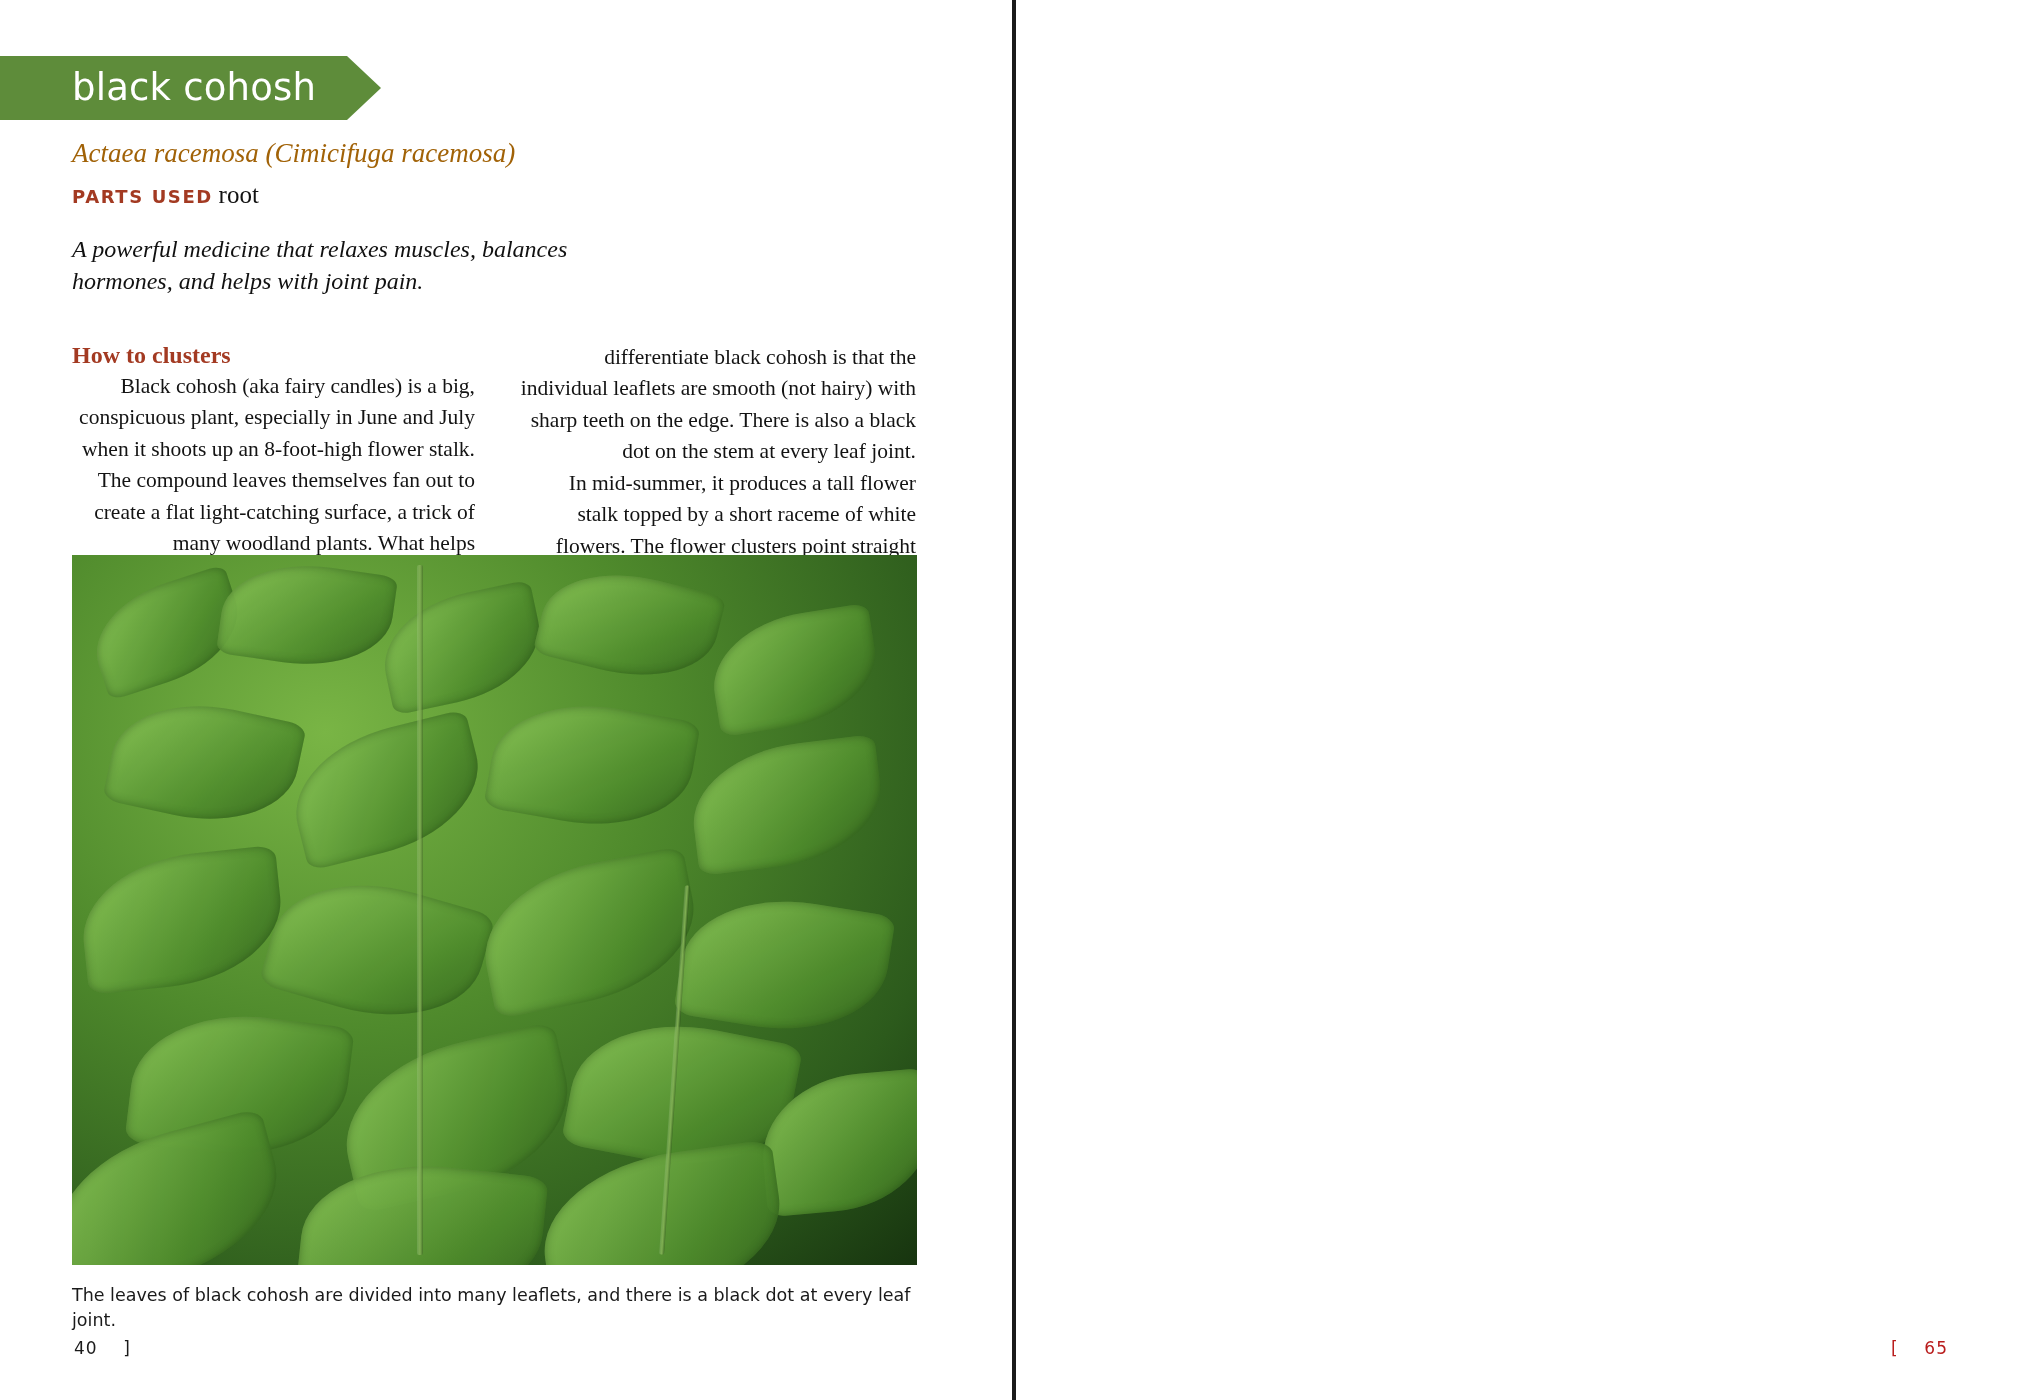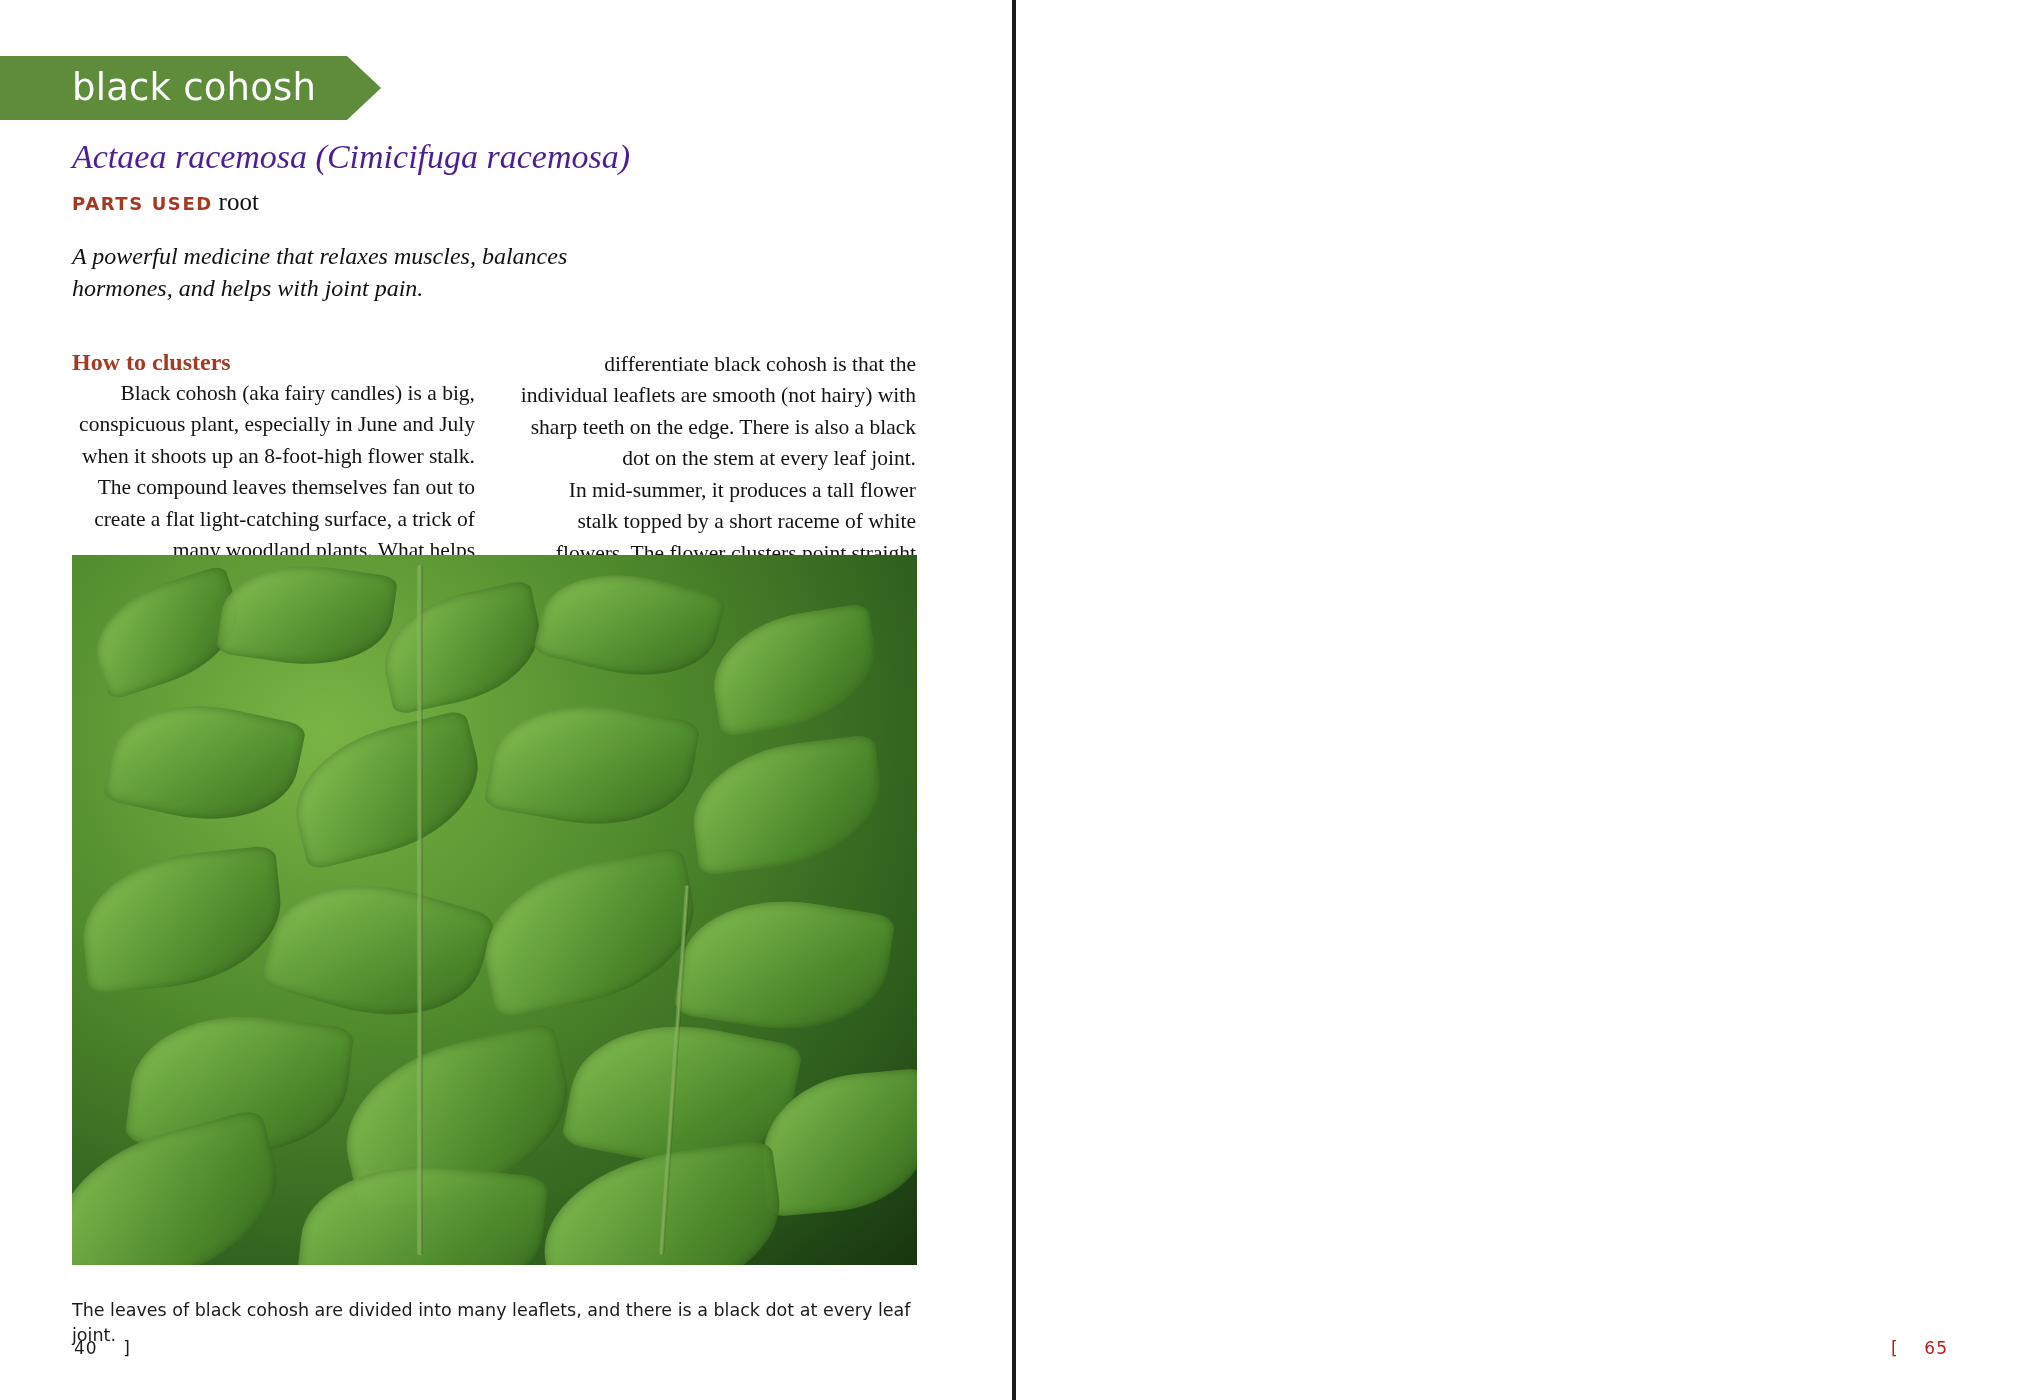--- a/index.html
+++ b/index.html
@@ -75,22 +75,22 @@
   .left-inner {
     position: absolute;
     left: 72px;
     top: 0;
     width: 845px;
   }
   .latin {
     margin-top: 138px;
     font-family: "Liberation Serif", serif;
     font-style: italic;
-    font-size: 34px;
-    color: #4c1d95;
+    font-size: 27px;
+    color: #a16207;
   }
   .parts-line {
     margin-top: 12px;
     font-size: 23px;
   }
   .parts-label {
     font-family: "DejaVu Sans", sans-serif;
     font-size: 18px;
     letter-spacing: 1.6px;
     color: #a33a22;
@@ -142,21 +142,21 @@
   .photo {
     position: relative;
     overflow: hidden;
     background: #2d4a22;
   }
   .caption {
     font-family: "DejaVu Sans", sans-serif;
     font-size: 17.5px;
     line-height: 1.42;
     color: #1a1a1a;
-    margin-top: 26px;
+    margin-top: 11px;
   }
   .big-photo {
     position: absolute;
     left: 72px;
     top: 555px;
     width: 845px;
     height: 710px;
   }
   .big-caption {
     position: absolute;

